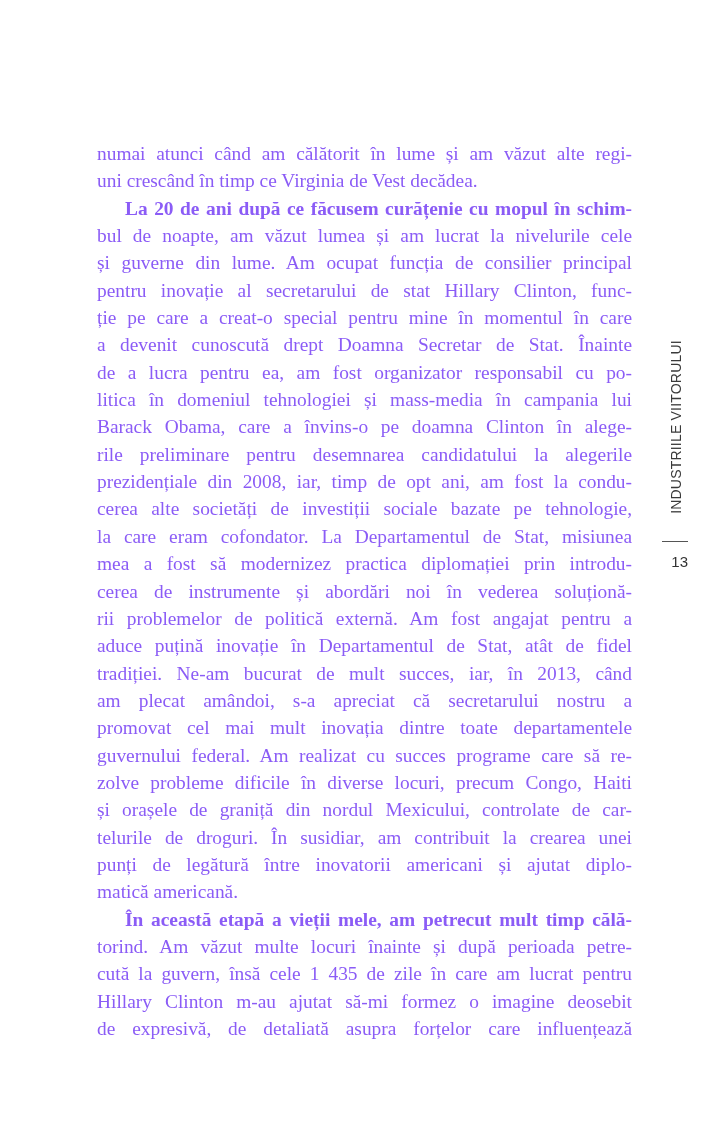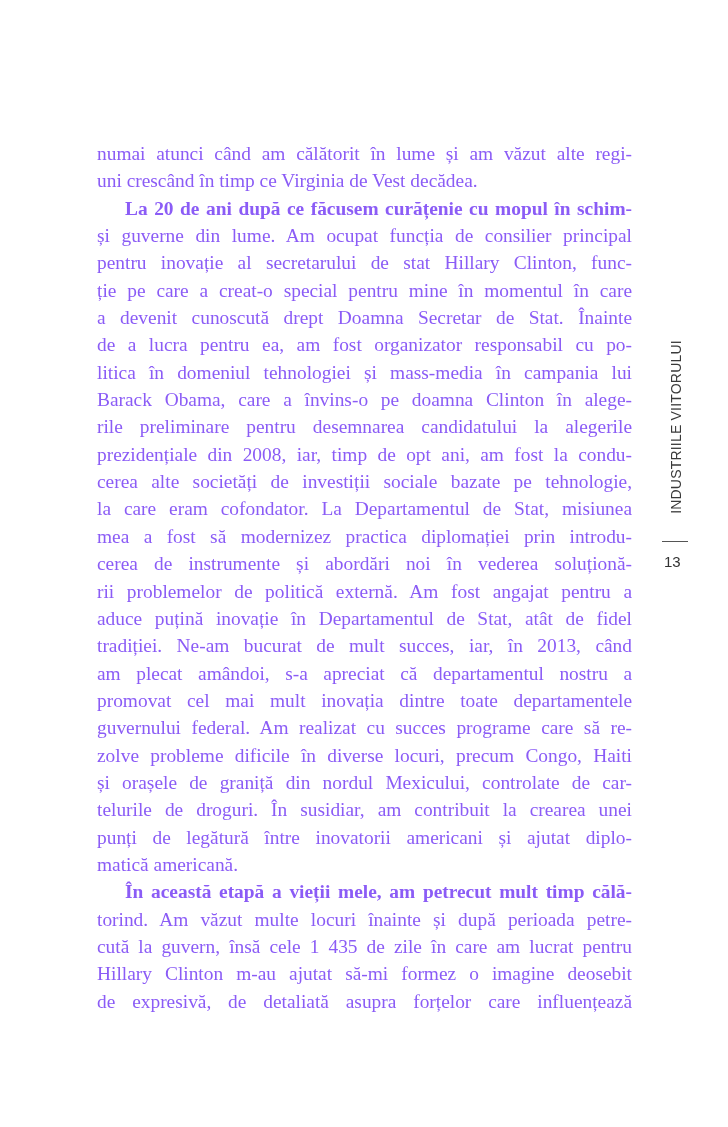--- a/index.html
+++ b/index.html
@@ -63,50 +63,51 @@
       top: 541px;
       width: 26px;
       height: 1px;
       background: #555555;
     }
     .page-number {
       position: absolute;
       left: 664px;
       top: 553px;
       width: 24px;
-      text-align: left;
+      text-align: right;
       font-family: "Liberation Sans", "DejaVu Sans", sans-serif;
       font-size: 15px;
       color: #333333;
     }
   </style>
 </head>
 <body>
 
 <div class="page-body" id="page-body">
     <span class="line">numai atunci când am călătorit în lume și am văzut alte regi-</span>
     <span class="line last">uni crescând în timp ce Virginia de Vest decădea.</span>
     <span class="line indent">La 20 de ani după ce făcusem curățenie cu mopul în schim-</span>
+    <span class="line">bul de noapte, am văzut lumea și am lucrat la nivelurile cele</span>
     <span class="line">și guverne din lume. Am ocupat funcția de consilier principal</span>
     <span class="line">pentru inovație al secretarului de stat Hillary Clinton, func-</span>
     <span class="line">ție pe care a creat-o special pentru mine în momentul în care</span>
     <span class="line">a devenit cunoscută drept Doamna Secretar de Stat. Înainte</span>
     <span class="line">de a lucra pentru ea, am fost organizator responsabil cu po-</span>
     <span class="line">litica în domeniul tehnologiei și mass-media în campania lui</span>
     <span class="line">Barack Obama, care a învins-o pe doamna Clinton în alege-</span>
     <span class="line">rile preliminare pentru desemnarea candidatului la alegerile</span>
     <span class="line">prezidențiale din 2008, iar, timp de opt ani, am fost la condu-</span>
     <span class="line">cerea alte societăți de investiții sociale bazate pe tehnologie,</span>
     <span class="line">la care eram cofondator. La Departamentul de Stat, misiunea</span>
     <span class="line">mea a fost să modernizez practica diplomației prin introdu-</span>
     <span class="line">cerea de instrumente și abordări noi în vederea soluționă-</span>
     <span class="line">rii problemelor de politică externă. Am fost angajat pentru a</span>
     <span class="line">aduce puțină inovație în Departamentul de Stat, atât de fidel</span>
     <span class="line">tradiției. Ne-am bucurat de mult succes, iar, în 2013, când</span>
-    <span class="line">am plecat amândoi, s-a apreciat că departamentul nostru a</span>
+    <span class="line">am plecat amândoi, s-a apreciat că secretarului nostru a</span>
     <span class="line">promovat cel mai mult inovația dintre toate departamentele</span>
     <span class="line">guvernului federal. Am realizat cu succes programe care să re-</span>
     <span class="line">zolve probleme dificile în diverse locuri, precum Congo, Haiti</span>
     <span class="line">și orașele de graniță din nordul Mexicului, controlate de car-</span>
     <span class="line">telurile de droguri. În susidiar, am contribuit la crearea unei</span>
     <span class="line">punți de legătură între inovatorii americani și ajutat diplo-</span>
     <span class="line last">matică americană.</span>
     <span class="line indent">În această etapă a vieții mele, am petrecut mult timp călă-</span>
     <span class="line">torind. Am văzut multe locuri înainte și după perioada petre-</span>
     <span class="line">cută la guvern, însă cele 1 435 de zile în care am lucrat pentru</span>

